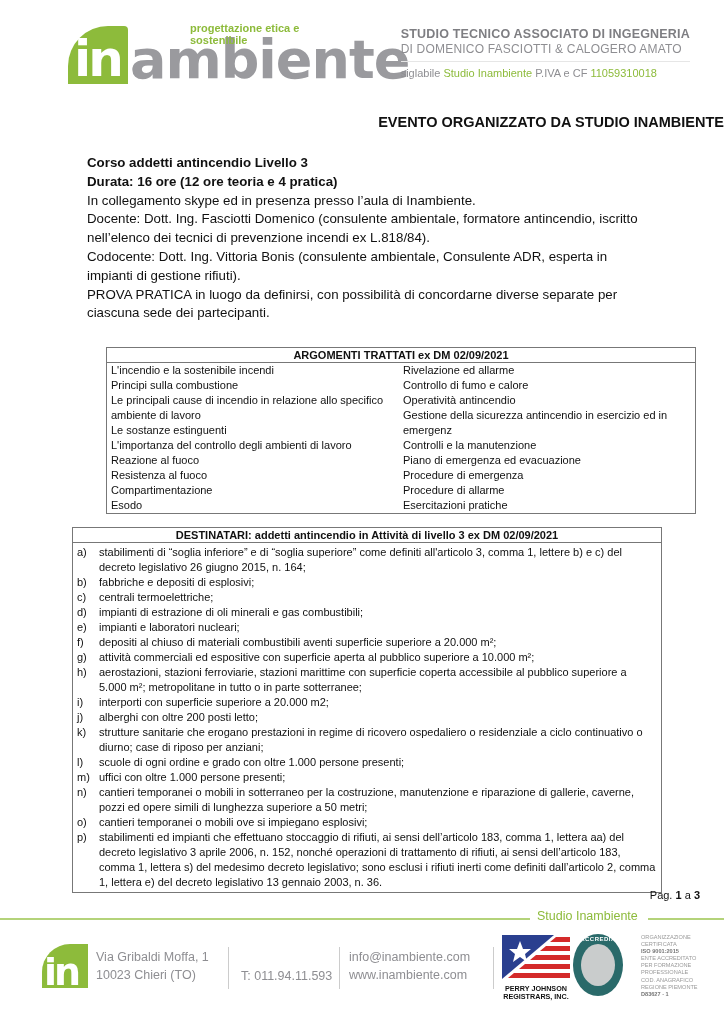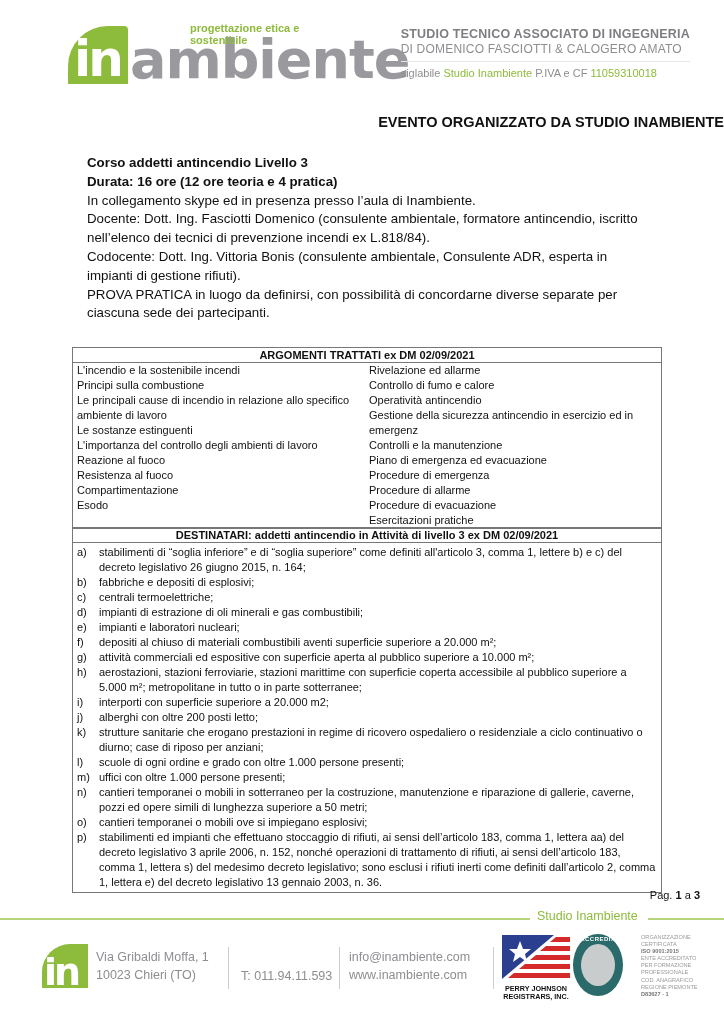--- a/index.html
+++ b/index.html
@@ -20,21 +20,21 @@
   .green { color: #8dbb3b; }
 
   
   .event-title { position: absolute; left: 0; width: 724px; top: 114px; text-align: right; font-size: 14.5px; font-weight: bold; }
   .intro { position: absolute; left: 87px; top: 154px; width: 560px; font-size: 13.3px; line-height: 18.8px; }
   .intro .b { font-weight: bold; }
 
   
   .tbl { position: absolute; left: 72px; width: 588px; border: 1px solid #777; border-collapse: collapse; font-size: 11px; }
   .tbl-head { text-align: center; font-weight: bold; font-size: 11px; height: 14px; line-height: 14px; border-bottom: 1px solid #777; }
-  .args { top: 347px; }
+  .args { top: 347px; margin-left: 34px; }
   .args-cols { display: flex; padding: 0 4px; }
   .args-col { line-height: 15px; }
   .args-col.left { width: 294px; }
   .args-col.right { width: 290px; }
 
   .dest { top: 527px; }
   .dest-list { padding: 2px 4px 2px 4px; }
   .dest-item { display: flex; line-height: 15px; }
   .dest-letter { width: 22px; flex: none; }
   .dest-text { flex: 1; }
@@ -113,21 +113,20 @@
       </div>
     <div class="args-col right" id="topics-right">
         <div>Rivelazione ed allarme</div>
         <div>Controllo di fumo e calore</div>
         <div>Operatività antincendio</div>
         <div>Gestione della sicurezza antincendio in esercizio ed in emergenz</div>
         <div>Controlli e la manutenzione</div>
         <div>Piano di emergenza ed evacuazione</div>
         <div>Procedure di emergenza</div>
         <div>Procedure di allarme</div>
-        <div>Procedure di evacuazione</div>
         <div>Esercitazioni pratiche</div>
       </div>
   </div>
 </div>
 
 <div class="tbl dest">
   <div class="tbl-head">DESTINATARI: addetti antincendio in Attività di livello 3 ex DM 02/09/2021</div>
   <div class="dest-list" id="dest-list">
       <div class="dest-item">
         <span class="dest-letter">a)</span>

